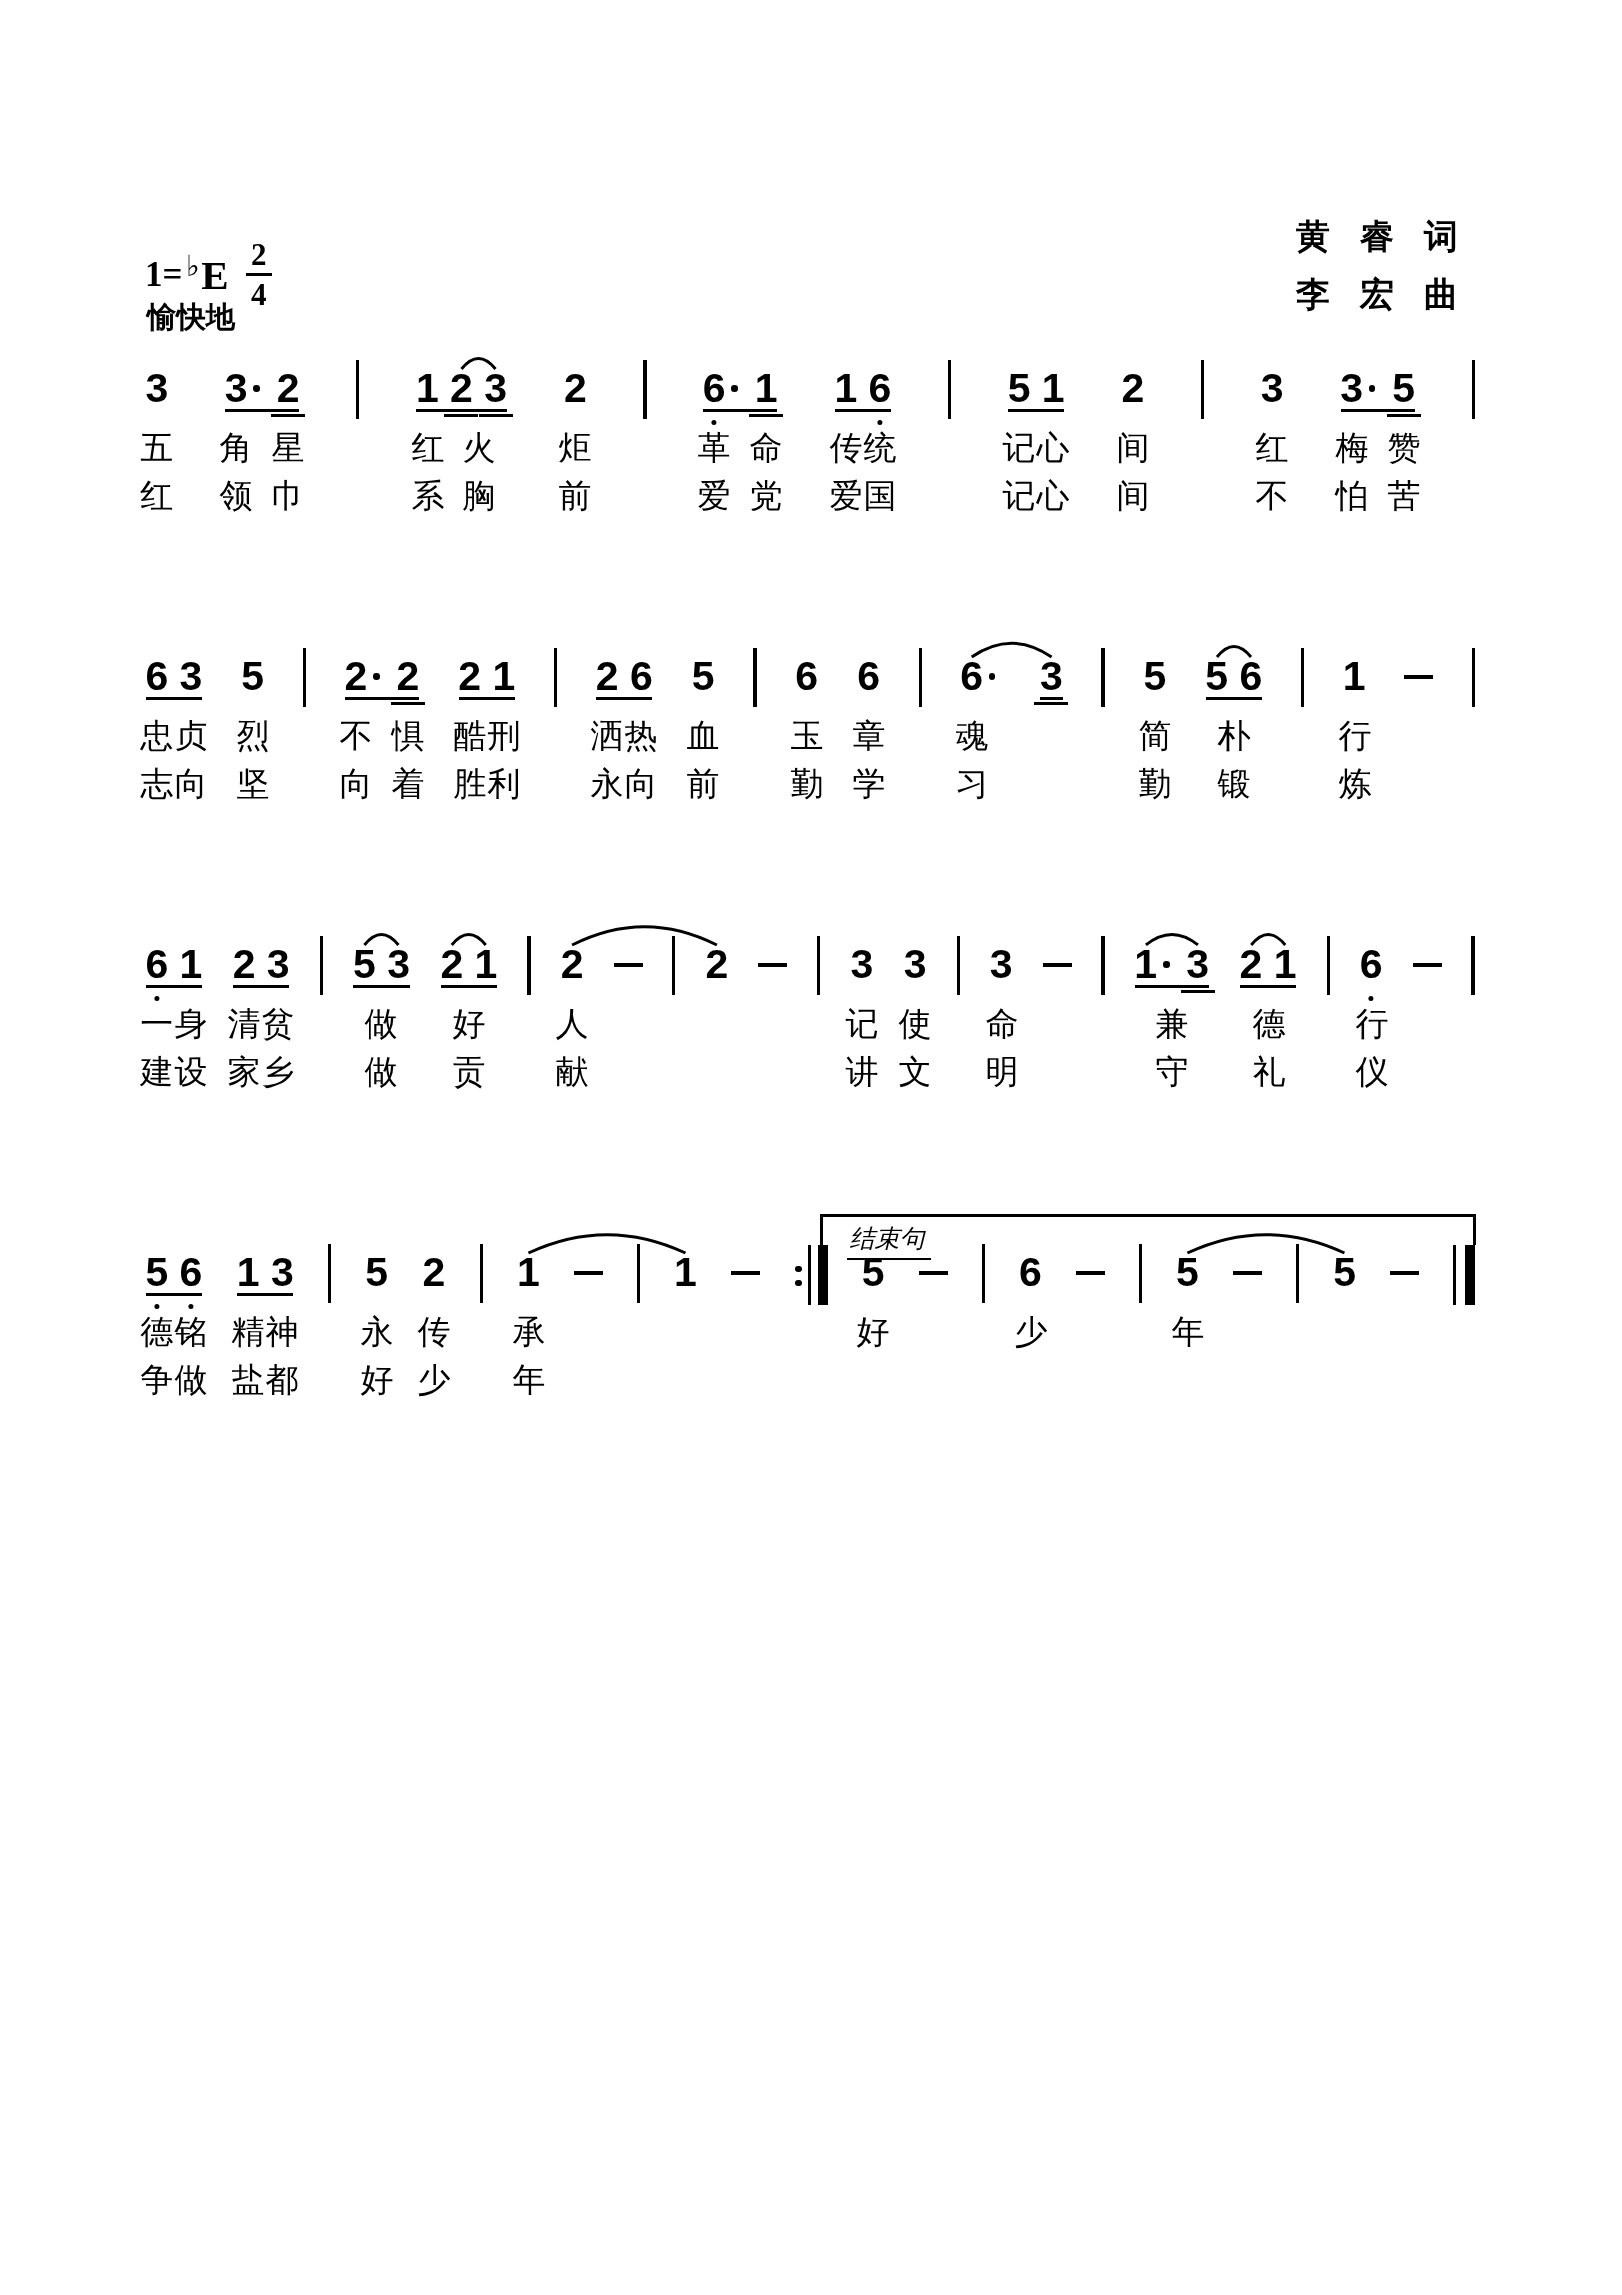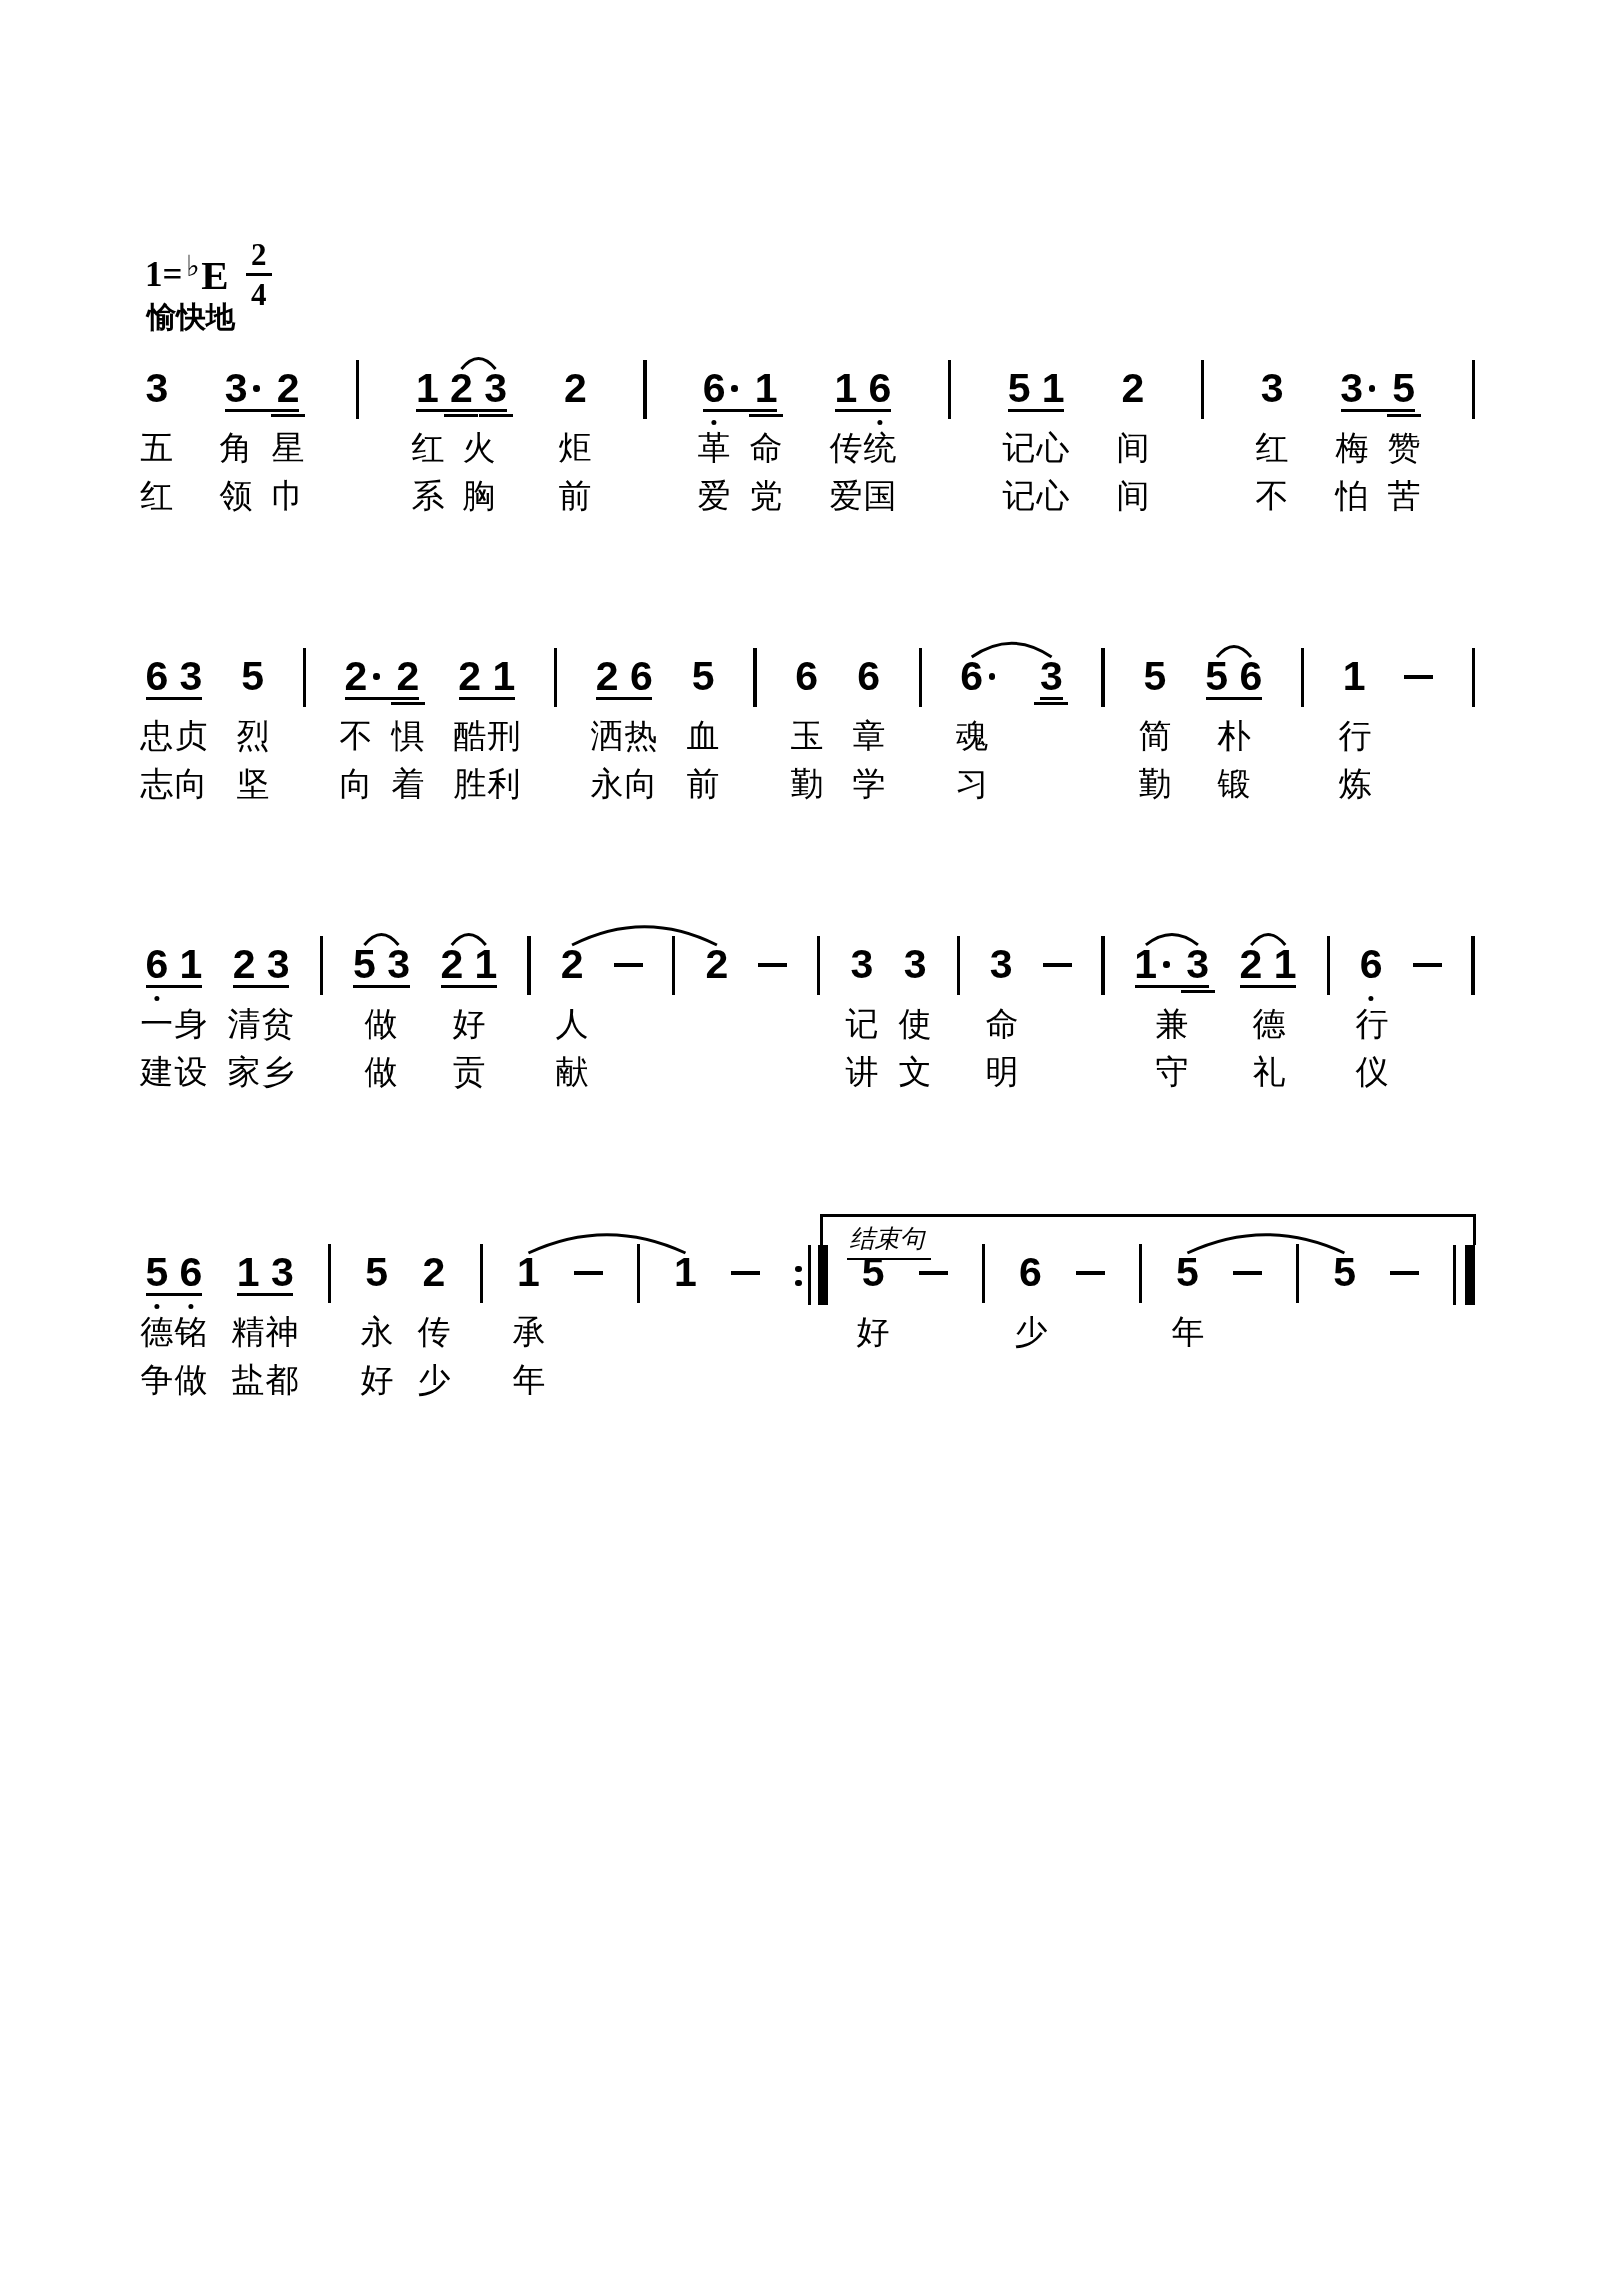--- a/index.html
+++ b/index.html
@@ -68,20 +68,24 @@
   .brlabel{position:absolute;top:9.8px;font-size:25px;font-style:italic;
            font-family:Liberation Mono, monospace;border-bottom:2px solid #000;
            padding:1.3px 6.5px 2.6px 2.6px;}
 </style>
 </head>
 <body>
 
 <div class="page">
 
 
+  <div class="credits">
+    <div>黄睿词</div>
+    <div>李宏曲</div>
+  </div>
 
   <div class="keysig">
     <span class="kp">1=</span>
     <span class="kf">♭</span>
     <span class="kl">E</span>
     <span class="meter">
       <span>2</span>
       <span class="mline"></span>
       <span>4</span>
     </span>

